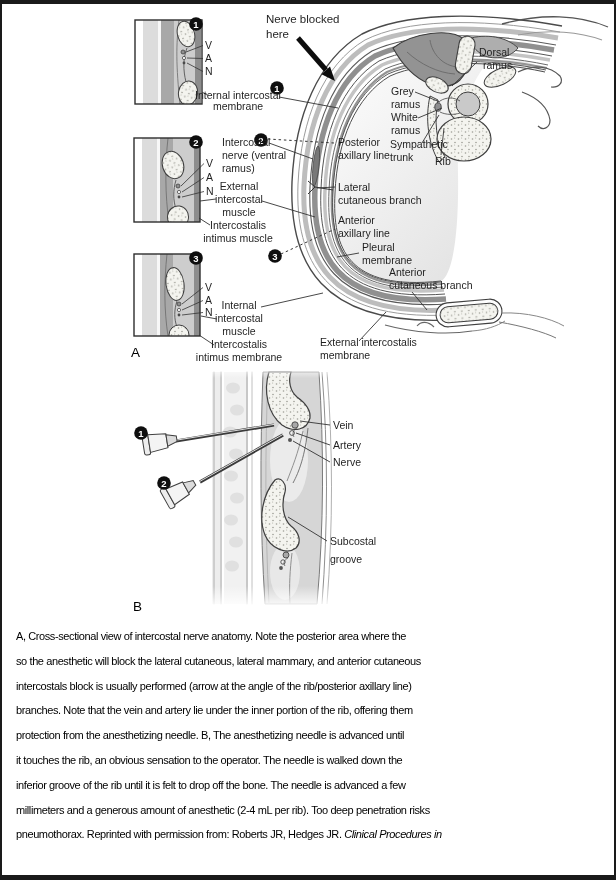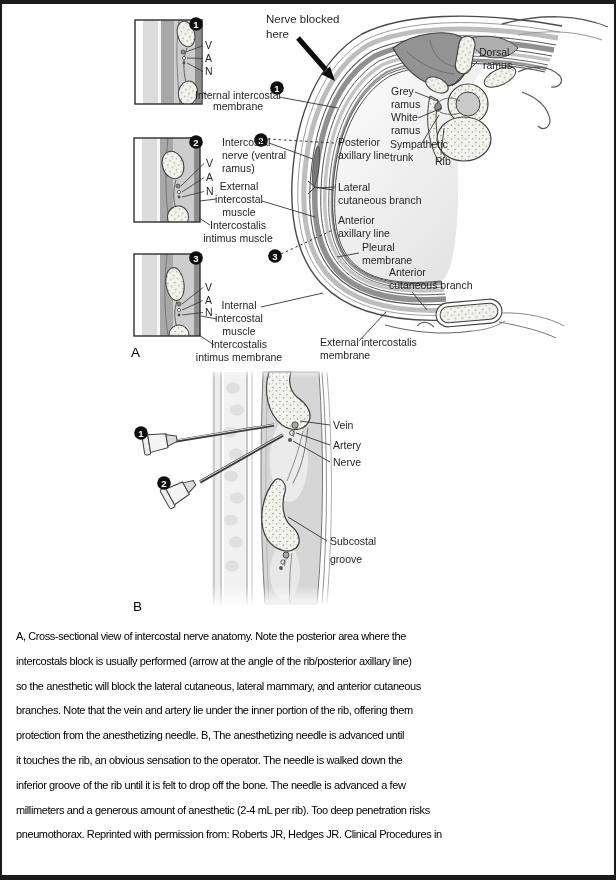--- a/index.html
+++ b/index.html
@@ -10,21 +10,21 @@
   .lbl{font-family:"Liberation Sans",sans-serif;font-size:10.5px;fill:#1f1f1f;}
   .lbl-c{text-anchor:middle;}
   .big{font-size:11.5px;}
   .letter{font-size:13.5px;}
   .badge-num{font-family:"Liberation Sans",sans-serif;font-size:9.5px;font-weight:bold;fill:#ffffff;text-anchor:middle;}
   .van{font-family:"Liberation Sans",sans-serif;font-size:10.5px;fill:#1f1f1f;}
   .caption{position:absolute;left:14px;top:620px;width:592px;
            font-family:"Liberation Sans",sans-serif;font-size:11px;line-height:24.8px;
            letter-spacing:-0.4px;color:#000000;}
   .cap-line{white-space:nowrap;}
-  .it{}
+  .it{font-style:italic;}
 </style>
 </head>
 <body>
 
 <div class="frame">
 
 <svg width="614" height="616" viewBox="0 0 614 616">
   <defs>
     <pattern id="stip" width="7" height="7" patternUnits="userSpaceOnUse">
       <rect width="7" height="7" fill="#f4f4ef"></rect>
@@ -371,22 +371,22 @@
     <text class="lbl" x="331" y="445">Artery</text>
     <text class="lbl" x="331" y="462">Nerve</text>
     <text class="lbl" x="328" y="541">Subcostal</text>
     <text class="lbl" x="328" y="559">groove</text>
     <text class="letter" x="131" y="607">B</text>
   </g>
 </svg>
 
 <div class="caption">
   <div class="cap-line"><span>A, Cross-sectional view of intercostal nerve anatomy. Note the posterior area where the</span></div>
+  <div class="cap-line"><span>so the anesthetic will block the lateral cutaneous, lateral mammary, and anterior cutaneous</span></div>
   <div class="cap-line"><span>intercostals block is usually performed (arrow at the angle of the rib/posterior axillary line)</span></div>
-  <div class="cap-line"><span>so the anesthetic will block the lateral cutaneous, lateral mammary, and anterior cutaneous</span></div>
   <div class="cap-line"><span>branches. Note that the vein and artery lie under the inner portion of the rib, offering them</span></div>
   <div class="cap-line"><span>protection from the anesthetizing needle. B, The anesthetizing needle is advanced until</span></div>
   <div class="cap-line"><span>it touches the rib, an obvious sensation to the operator. The needle is walked down the</span></div>
   <div class="cap-line"><span>inferior groove of the rib until it is felt to drop off the bone. The needle is advanced a few</span></div>
   <div class="cap-line"><span>millimeters and a generous amount of anesthetic (2-4 mL per rib). Too deep penetration risks</span></div>
   <div class="cap-line"><span>pneumothorax. Reprinted with permission from: Roberts JR, Hedges JR. </span><span class="it">Clinical Procedures in</span></div>
 </div>
 
 </div>
 

